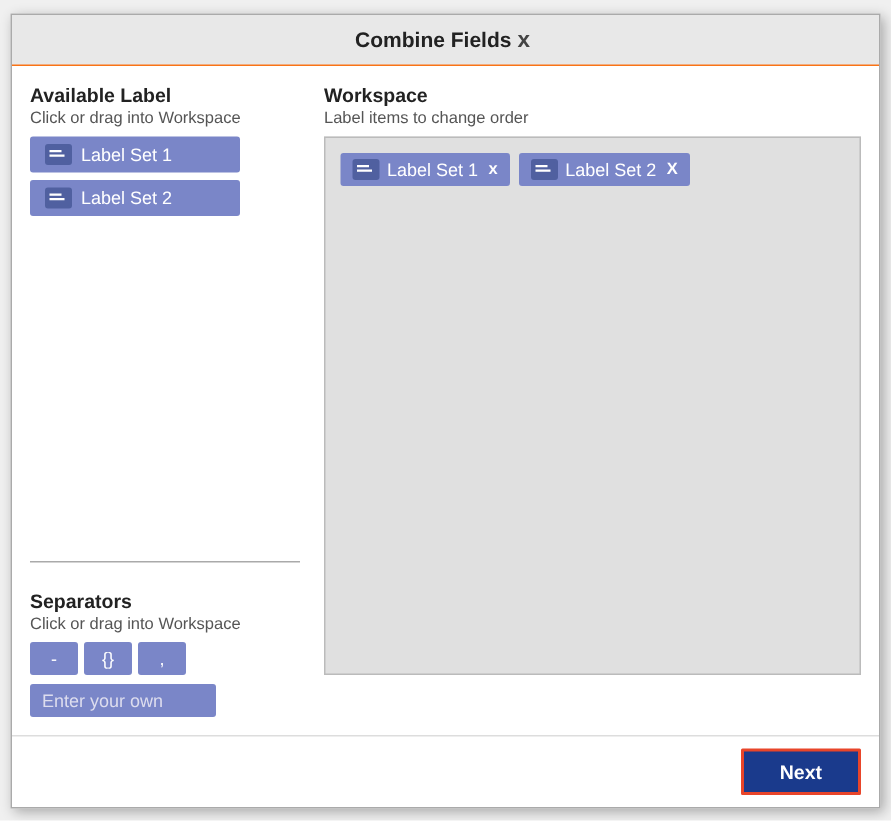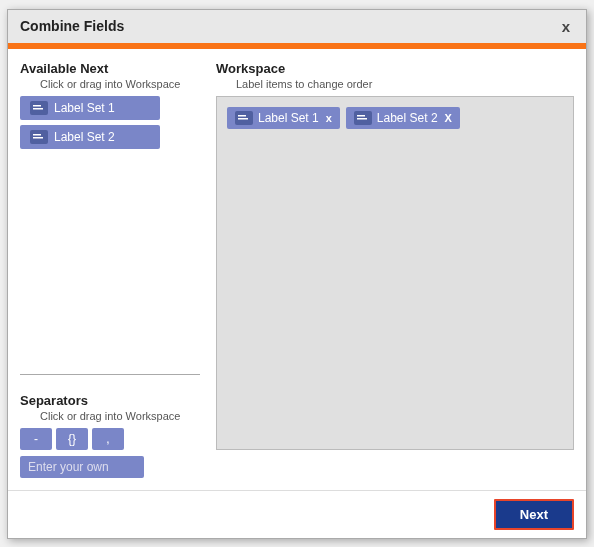--- a/index.html
+++ b/index.html
@@ -19,23 +19,23 @@
       width: 580px;
       min-height: 530px;
       display: flex;
       flex-direction: column;
       box-shadow: 2px 2px 8px rgba(0,0,0,0.3);
     }
     .dialog-header {
       background: #e8e8e8;
       padding: 8px 12px;
       display: flex;
-      justify-content: space-between;
-      align-items: center;
-      border-bottom: 6px solid #f97316;
+      justify-content: center;
+      align-items: center;
+      border-bottom: 1px solid #f97316;
     }
     .dialog-title {
       font-size: 14px;
       font-weight: 600;
       color: #222;
     }
     .close-btn {
       background: none;
       border: none;
       cursor: pointer;
@@ -59,21 +59,20 @@
     .section-title {
       font-weight: 700;
       font-size: 13px;
       color: #222;
       margin-bottom: 2px;
     }
     .section-sub {
       font-size: 11px;
       color: #555;
       margin-bottom: 6px;
-      margin-left: 20px;
     }
     .item-btn {
       background: #7a86c8;
       color: #fff;
       border: none;
       padding: 5px 10px;
       cursor: pointer;
       text-align: left;
       display: flex;
       align-items: center;
@@ -210,21 +209,21 @@
   <div class="dialog-header">
     <span class="dialog-title">Combine Fields</span>
     <button class="close-btn">x</button>
   </div>
 
   <div class="dialog-body">
 
     <div class="left-panel">
 
       <div>
-        <div class="section-title">Available Next</div>
+        <div class="section-title">Available Label</div>
         <div class="section-sub">Click or drag into Workspace</div>
         <div style="display:flex;flex-direction:column;gap:5px;">
           <button class="item-btn">
             <span class="item-icon">
               <svg width="14" height="10" viewBox="0 0 14 10">
                   <rect x="0" y="0" width="14" height="10" fill="#5060a0" rx="1"></rect>
                   <rect x="1" y="2" width="8" height="1.5" fill="white"></rect>
                   <rect x="1" y="5" width="10" height="1.5" fill="white"></rect>
                 </svg>
             </span>

